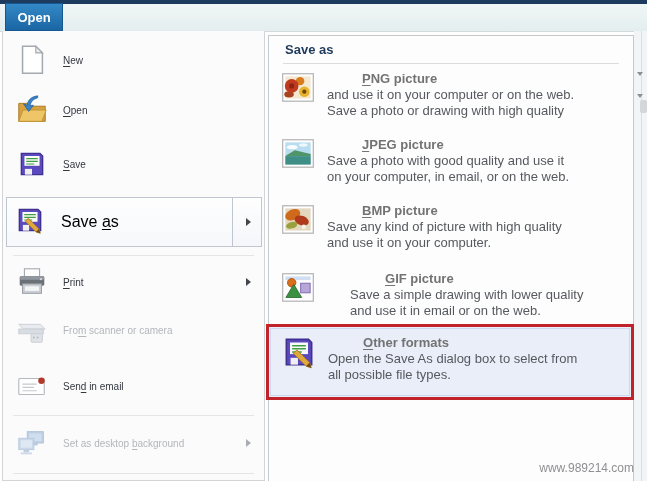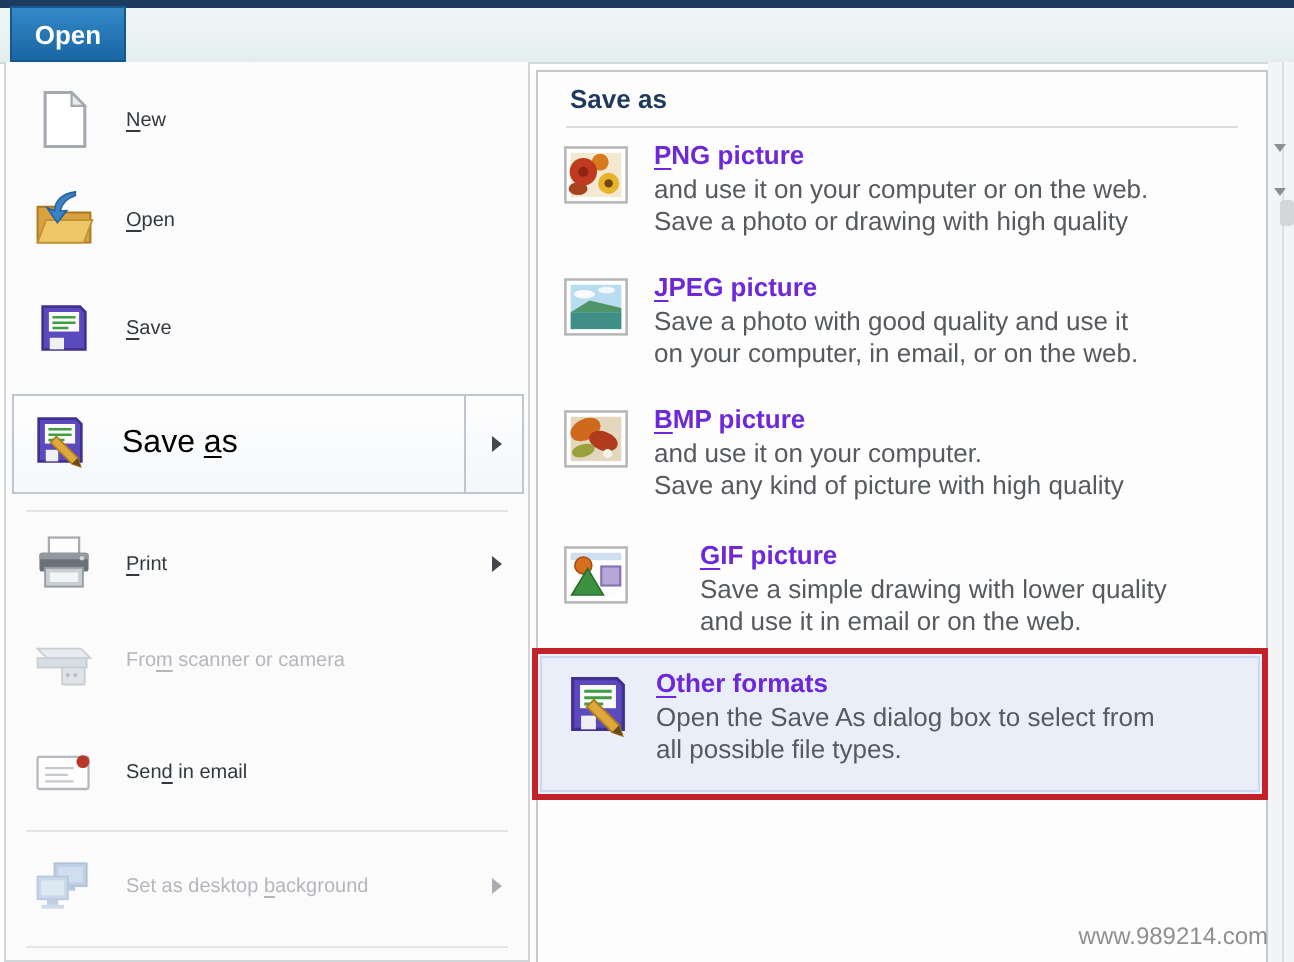--- a/index.html
+++ b/index.html
@@ -41,21 +41,21 @@
   
   .submenu{position:absolute;left:268px;top:35px;width:366px;height:447px;
     background:#fdfdfe;border:1px solid #c6c9cc;box-sizing:border-box;
     box-shadow:2px 2px 4px rgba(0,0,0,.12);}
   .sub-header{position:absolute;left:16px;top:6px;font-size:13px;font-weight:bold;color:#1e395b;}
   .sub-hsep{position:absolute;left:14px;right:14px;top:27px;height:1px;background:#dadcdf;}
   .s-item{position:absolute;left:4px;width:356px;height:64px;display:flex;align-items:flex-start;
     padding:4px 0 0 6px;box-sizing:border-box;cursor:default;}
   .s-item .ic{width:38px;height:38px;flex:0 0 38px;}
   .s-text{margin-left:10px;}
-  .s-title{font-size:13px;font-weight:bold;color:#6d28d9;margin-top:1px;}
+  .s-title{font-size:13px;font-weight:bold;color:#737373;margin-top:1px;margin-left:35px;}
   .s-desc{font-size:13px;color:#56595d;line-height:15.5px;margin-top:3px;}
   .s-desc span{display:block;}
   
   .other-wrap{position:absolute;left:-3px;top:288px;width:368px;height:76px;
     border:3px solid #c2222a;box-sizing:border-box;background:#e9eef9;}
   .other-inner{position:absolute;left:1px;top:1px;right:1px;bottom:1px;border:1px solid #ccd8ef;
     display:flex;align-items:flex-start;padding:4px 0 0 9px;box-sizing:border-box;}
   .other-inner .ic{width:38px;height:38px;flex:0 0 38px;}
   
   .right-strip{position:absolute;left:634px;top:31px;width:13px;height:450px;background:#f3f4f6;}
@@ -244,22 +244,22 @@
           <rect x="6" y="7" width="24" height="21" fill="#e3d7bd"></rect>
           <ellipse cx="13" cy="13" rx="7.5" ry="5" fill="#cf6a1d" transform="rotate(-25 13 13)"></ellipse>
           <ellipse cx="21.5" cy="18.5" rx="7" ry="4.5" fill="#b03a1c" transform="rotate(20 21.5 18.5)"></ellipse>
           <ellipse cx="12" cy="23" rx="5.5" ry="3" fill="#9aa13c" transform="rotate(-15 12 23)"></ellipse>
           <circle cx="23.5" cy="24.5" r="2.2" fill="#f2f2e8"></circle>
         </svg>
       </span>
       <span class="s-text">
         <span class="s-title"><span class="accel">B</span><span>MP picture</span></span>
         <span class="s-desc">
+          <span>Save any kind of picture with high quality</span>
           <span>and use it on your computer.</span>
-          <span>Save any kind of picture with high quality</span>
         </span>
       </span>
     </div>
 
     <div class="s-item" style="top:229px;gap:23px;">
       <span class="ic">
         <svg width="38" height="38" viewBox="0 0 36 36">
           <rect x="3.5" y="4.5" width="29" height="26" fill="#fff" stroke="#b6b6b6" stroke-width="1.2"></rect>
           <rect x="6" y="7" width="24" height="21" fill="#fdfdfd"></rect>
           <rect x="6" y="7" width="24" height="3.5" fill="#cfdef0"></rect>

